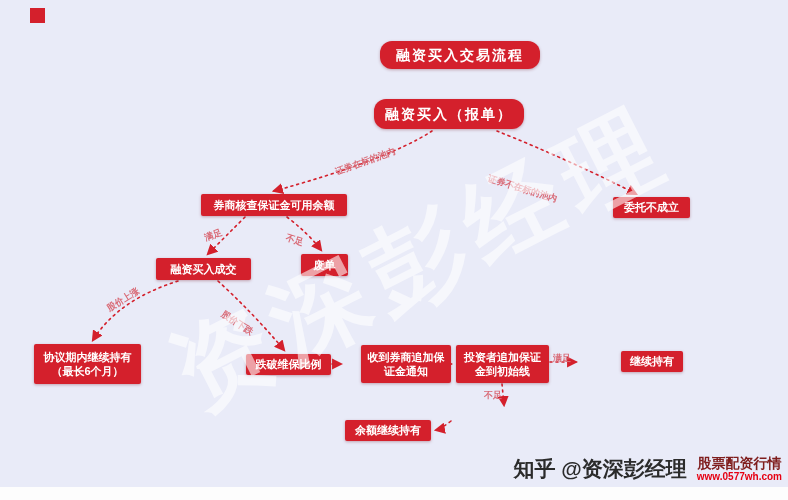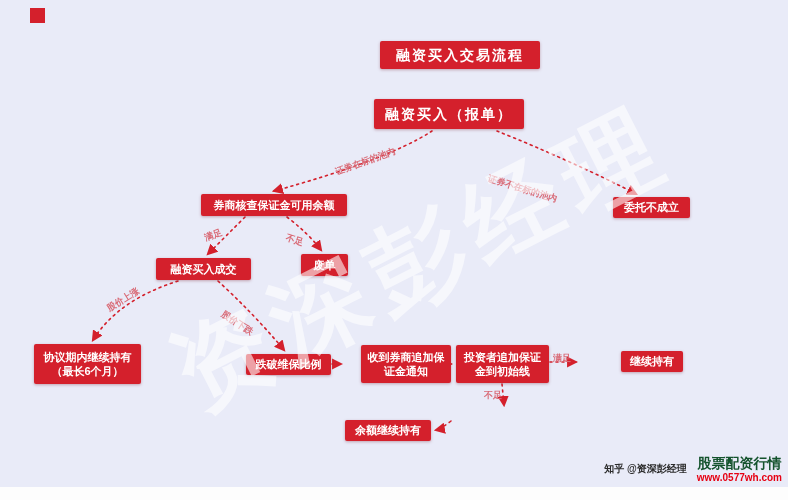--- a/index.html
+++ b/index.html
@@ -4,31 +4,31 @@
 <style>
   html,body{margin:0;padding:0;}
   body{width:788px;height:500px;position:relative;overflow:hidden;
        background:#e9ebf8;font-family:"Liberation Sans","DejaVu Sans",sans-serif;}
   .canvas{position:absolute;inset:0;}
   .corner-square{position:absolute;left:30px;top:8px;width:15px;height:15px;background:#d4202c;z-index:2;}
   svg.edges{position:absolute;left:0;top:0;z-index:1;}
   .node{position:absolute;background:#d4202c;color:#fff;display:flex;align-items:center;justify-content:center;
         text-align:center;font-weight:bold;font-size:11px;border-radius:2px;line-height:1.3;
         padding:2px 4px;box-sizing:border-box;z-index:2;box-shadow:0 1px 3px rgba(120,30,45,.35);}
-  .node.lg{font-size:14px;letter-spacing:2px;}
+  .node.lg{font-size:14px;letter-spacing:2px;border-radius:12px;}
   .elabel{position:absolute;color:#d96a76;font-size:9px;font-weight:bold;z-index:2;
           white-space:nowrap;transform-origin:left center;}
   .watermark{position:absolute;left:150px;top:195px;width:545px;text-align:center;
              font-size:96px;font-weight:bold;color:rgba(255,255,255,.58);letter-spacing:12px;
              transform:rotate(-27deg);z-index:3;pointer-events:none;white-space:nowrap;}
   .bottom-strip{position:absolute;left:0;right:0;bottom:0;height:13px;background:#fdfdfd;z-index:3;}
   .footer{position:absolute;right:6px;bottom:17px;display:flex;align-items:center;gap:10px;z-index:4;}
-  .zhihu-line{font-size:10px;color:#2b2b2b;font-weight:bold;white-space:nowrap;}
+  .zhihu-line{font-size:21px;color:#2b2b2b;font-weight:bold;white-space:nowrap;}
   .brand-block{display:flex;flex-direction:column;align-items:center;line-height:1.15;}
-  .brand{color:#14532d;font-weight:bold;font-size:14px;white-space:nowrap;}
+  .brand{color:#7f1d1d;font-weight:bold;font-size:14px;white-space:nowrap;}
   .url{color:#e60012;font-size:10px;font-weight:bold;white-space:nowrap;}
 </style>
 </head>
 <body>
 
 <div class="canvas">
 
   <div class="corner-square"></div>
 
   <svg class="edges" width="788" height="500">

